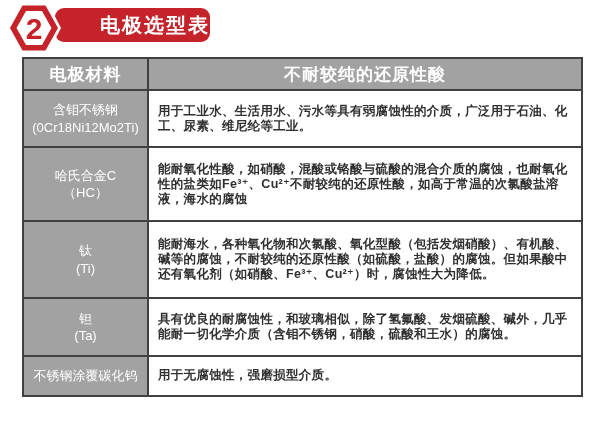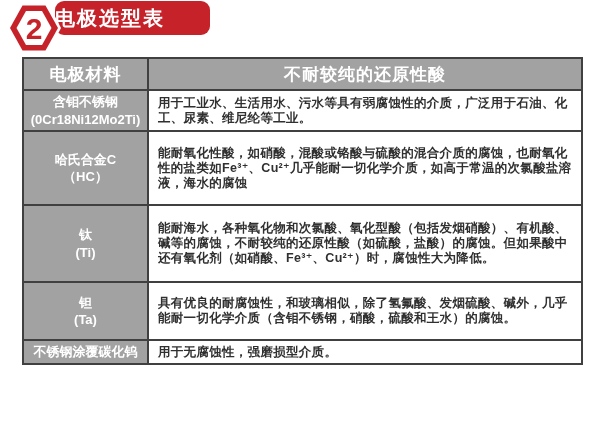--- a/index.html
+++ b/index.html
@@ -12,25 +12,25 @@
   html,body{margin:0;padding:0;background:#fff;}
   body{font-family:"Liberation Sans","DejaVu Sans",sans-serif;}
   .stage{
     position:relative;
     width:600px;height:431px;
     background:var(--page-bg);
     overflow:hidden;
   }
   
   .banner{
-    position:absolute;left:55px;top:1px;
+    position:absolute;left:55px;top:8px;
     width:155px;height:34px;
     background:var(--accent);
     border-radius:9px;
-    display:flex;align-items:center;justify-content:flex-start;
+    display:flex;align-items:center;justify-content:flex-end;
     z-index:1;
   }
   .banner span{
     color:#fff;font-size:20px;font-weight:bold;letter-spacing:2px;
   }
   .badge{
     position:absolute;left:7px;top:1px;
     width:54px;height:54px;z-index:2;
   }
   .badge text{
@@ -48,23 +48,23 @@
     border:2px solid var(--border-color);
   }
   table.spec th{
     background:var(--cell-gray);
     color:#fff;font-size:17px;font-weight:bold;
     height:28px;letter-spacing:1px;
   }
   col.c-mat{width:125px;}
   td.mat{
     background:var(--cell-gray);
-    color:#fff;font-size:13px;font-weight:bold;
+    color:#fff;font-size:13px;font-weight:normal;
     text-align:center;vertical-align:middle;
-    line-height:1.35;padding:2px 2px;
+    line-height:1.35;padding:10px 2px;
   }
   td.mat div:empty{display:none;}
   td.desc{
     background:#fff;color:var(--body-text);
     font-size:12.5px;font-weight:bold;
     line-height:15px;letter-spacing:0.3px;
     padding:3px 9px;vertical-align:middle;
     text-align:left;
   }
   tr.r1{height:38px;}
@@ -107,21 +107,21 @@
           <div>含钼不锈钢</div>
           <div>(0Cr18Ni12Mo2Ti)</div>
         </td>
         <td class="desc">用于工业水、生活用水、污水等具有弱腐蚀性的介质，广泛用于石油、化工、尿素、维尼纶等工业。</td>
       </tr>
       <tr class="r3">
         <td class="mat">
           <div>哈氏合金C</div>
           <div>（HC）</div>
         </td>
-        <td class="desc">能耐氧化性酸，如硝酸，混酸或铬酸与硫酸的混合介质的腐蚀，也耐氧化性的盐类如Fe³⁺、Cu²⁺几乎能耐一切化学介质，如高于常温的次氯酸盐溶液，海水的腐蚀</td>
+        <td class="desc">能耐氧化性酸，如硝酸，混酸或铬酸与硫酸的混合介质的腐蚀，也耐氧化性的盐类如Fe³⁺、Cu²⁺不耐较纯的还原性酸，如高于常温的次氯酸盐溶液，海水的腐蚀</td>
       </tr>
       <tr class="r4">
         <td class="mat">
           <div>钛</div>
           <div>(Ti)</div>
         </td>
         <td class="desc">能耐海水，各种氧化物和次氯酸、氧化型酸（包括发烟硝酸）、有机酸、碱等的腐蚀，不耐较纯的还原性酸（如硫酸，盐酸）的腐蚀。但如果酸中还有氧化剂（如硝酸、Fe³⁺、Cu²⁺）时，腐蚀性大为降低。</td>
       </tr>
       <tr class="r5">
         <td class="mat">

